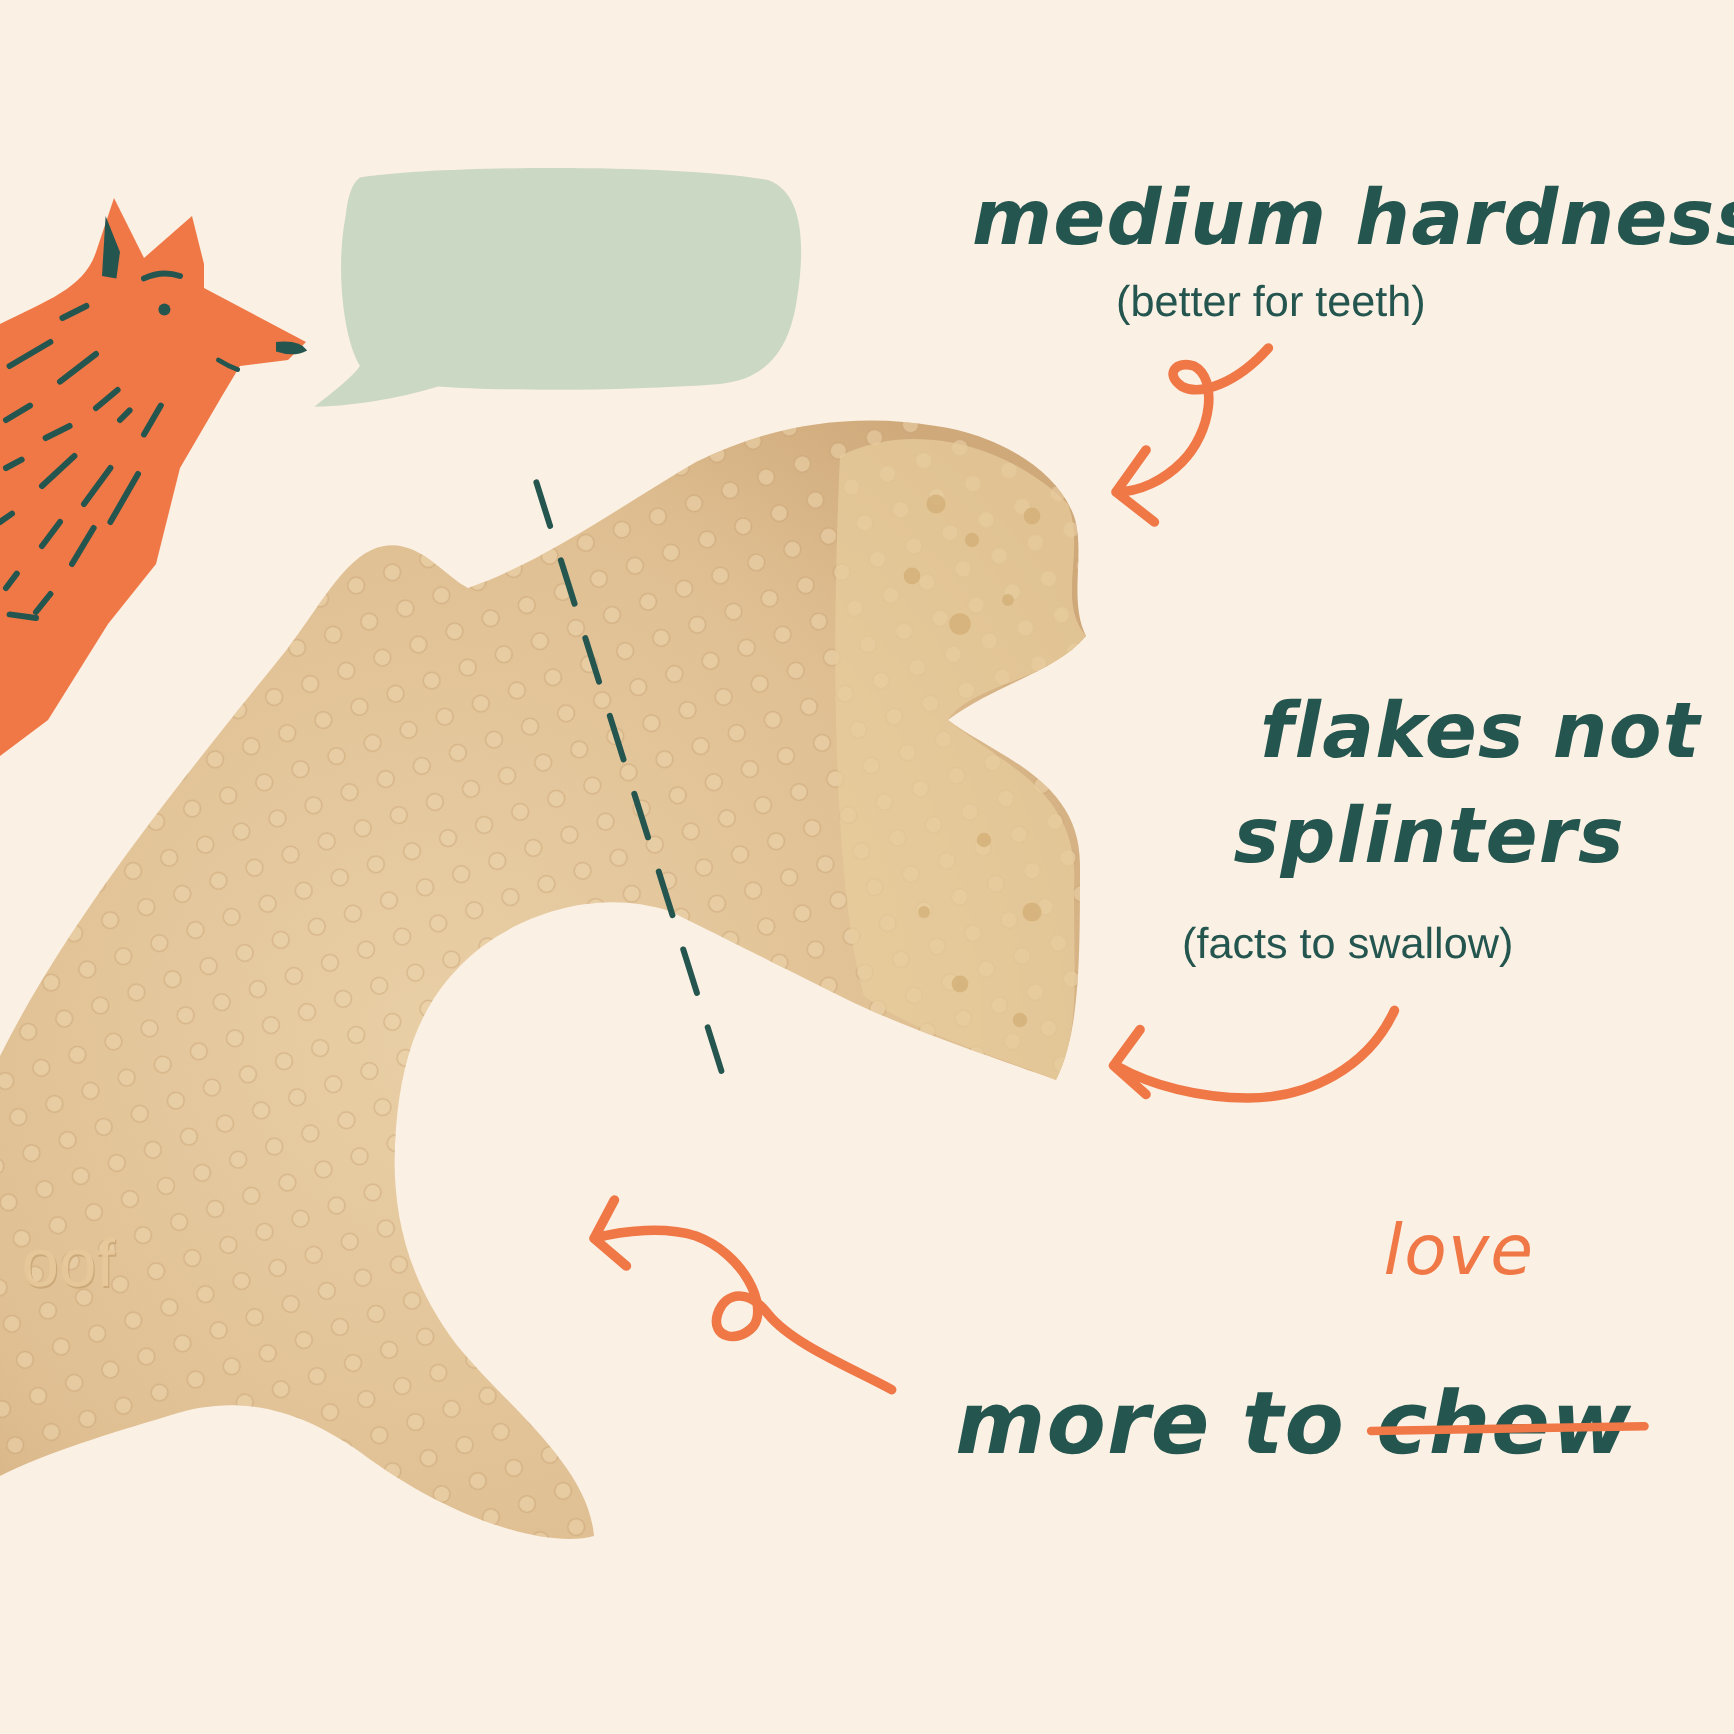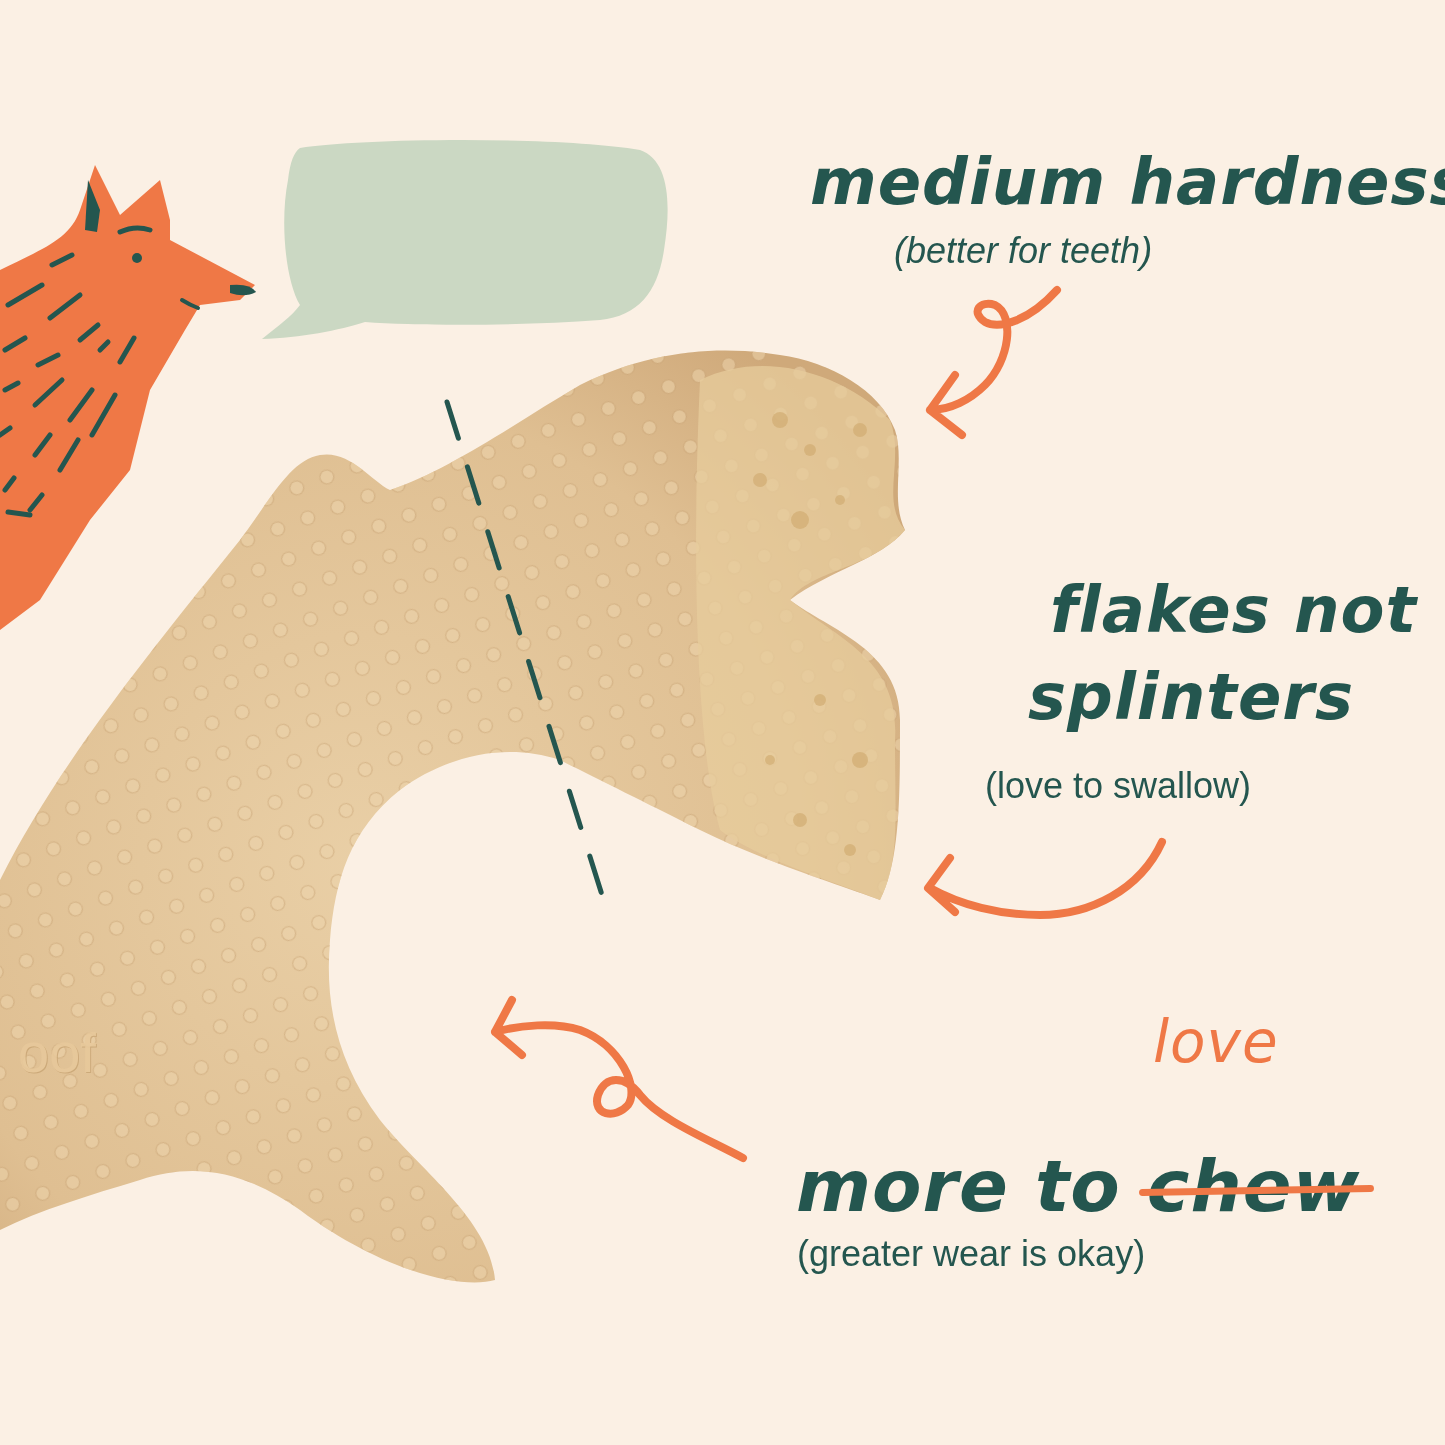--- a/index.html
+++ b/index.html
@@ -27,21 +27,21 @@
     font-family: "Liberation Sans", sans-serif;
     color: #24564f;
     font-size: 36px;
     line-height: 1;
     white-space: nowrap;
   }
 
   .bubble-text { left: 318px; top: 190px; font-size: 60px; }
 
   .h1 { left: 810px; top: 150px; font-size: 64px; }
-  .s1 { left: 894px; top: 233px; font-style: italic; }
+  .s1 { left: 930px; top: 233px; }
 
   .h2 { left: 1002px; top: 578px; font-size: 64px; margin-left: 48px; }
   .h3 { left: 1028px; top: 665px; font-size: 64px; }
   .s2 { left: 985px; top: 768px; }
 
   .h4 { left: 796px; top: 1150px; font-size: 72px; }
   .strike {
     position: relative;
     display: inline-block;
   }
@@ -143,22 +143,21 @@
   </svg>
 
   <div class="brand-emboss">oof</div>
 
 
   <div class="hand h1">medium hardness</div>
   <div class="sub s1">(better for teeth)</div>
 
   <div class="hand h2">flakes not</div>
   <div class="hand h3">splinters</div>
-  <div class="sub s2">(love to swallow)</div>
+  <div class="sub s2">(facts to swallow)</div>
 
   <div class="hand love">love</div>
   <div class="hand h4">
     <span>more to</span>
     <span class="strike">chew</span>
   </div>
-  <div class="sub s3">(greater wear is okay)</div>
 
 </div>
 
 </body></html>

